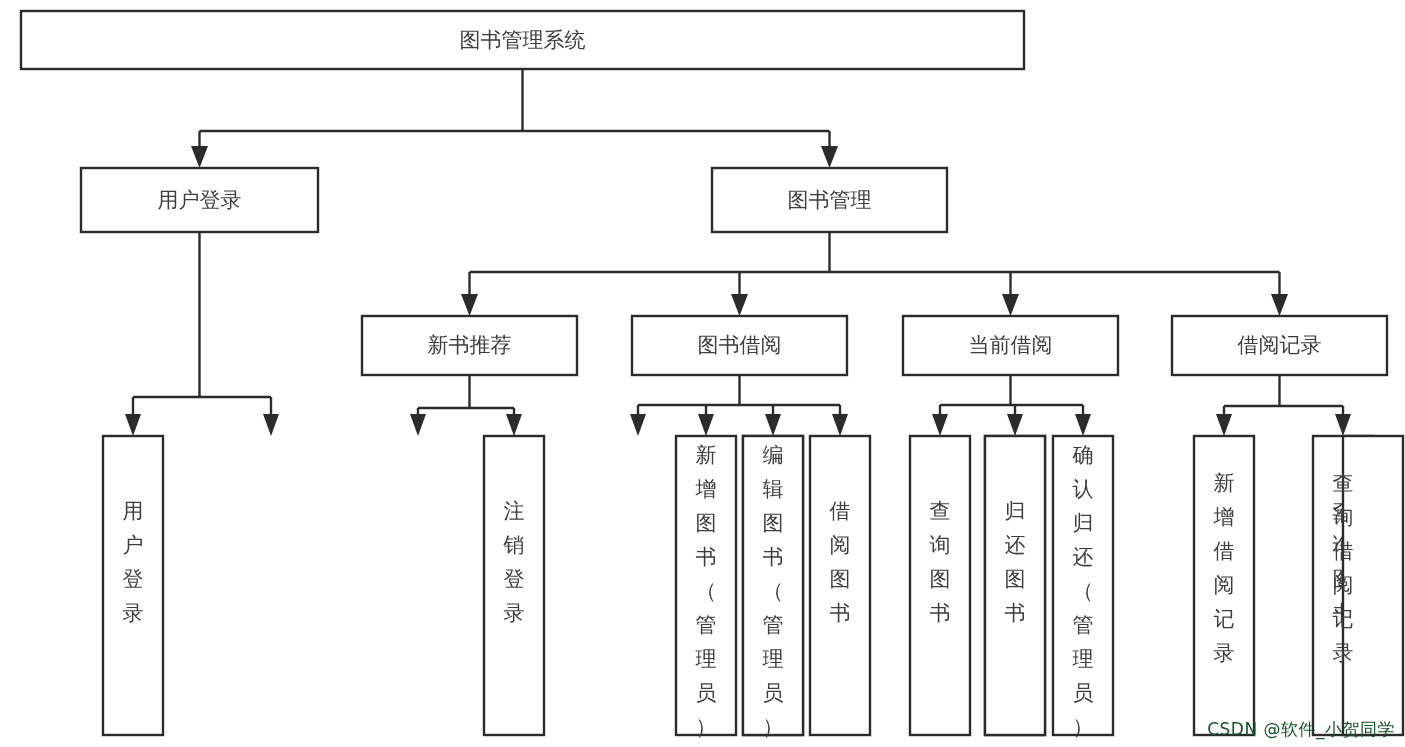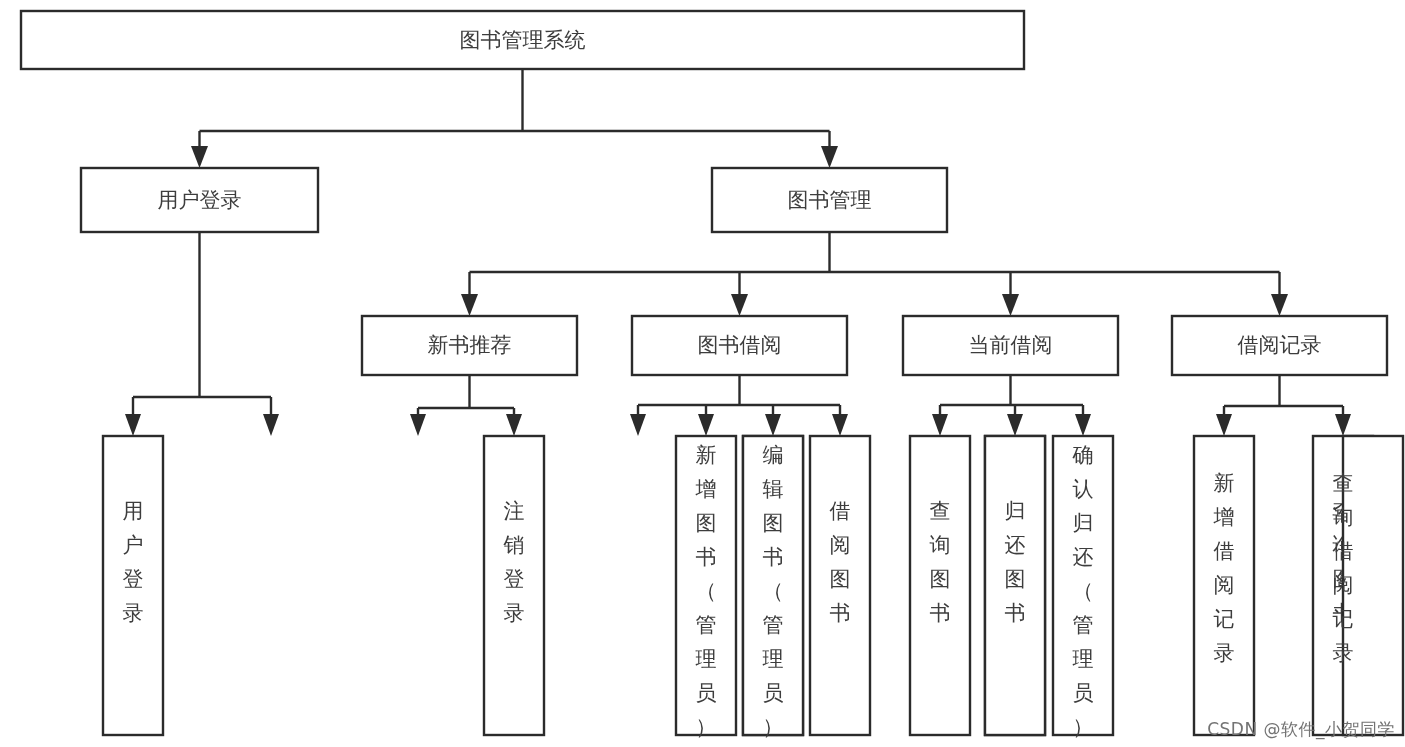--- a/index.html
+++ b/index.html
@@ -53,21 +53,21 @@
   .arrow-head {
     fill: #2b2b2b;
     stroke: none;
   }
   .watermark {
     position: absolute;
     right: 10px;
     bottom: 6px;
     font-family: "DejaVu Sans", "Liberation Sans", sans-serif;
     font-size: 17px;
-    color: #737373;
+    color: #14532d;
     letter-spacing: 0.5px;
     white-space: nowrap;
     pointer-events: none;
   }
 </style>
 </head>
 <body>
 
 <div id="diagram-root">
   <svg class="flow" viewBox="0 0 1405 747" xmlns="http://www.w3.org/2000/svg">

